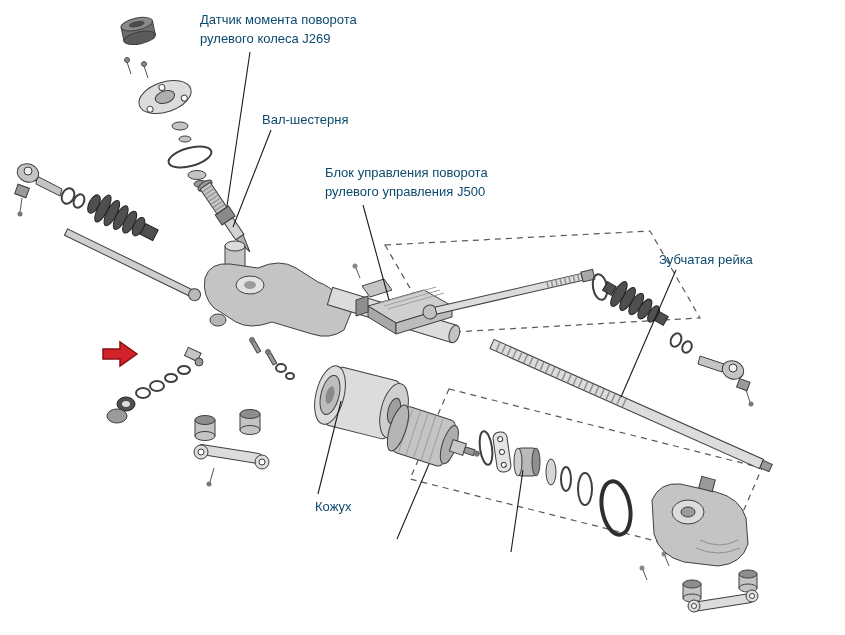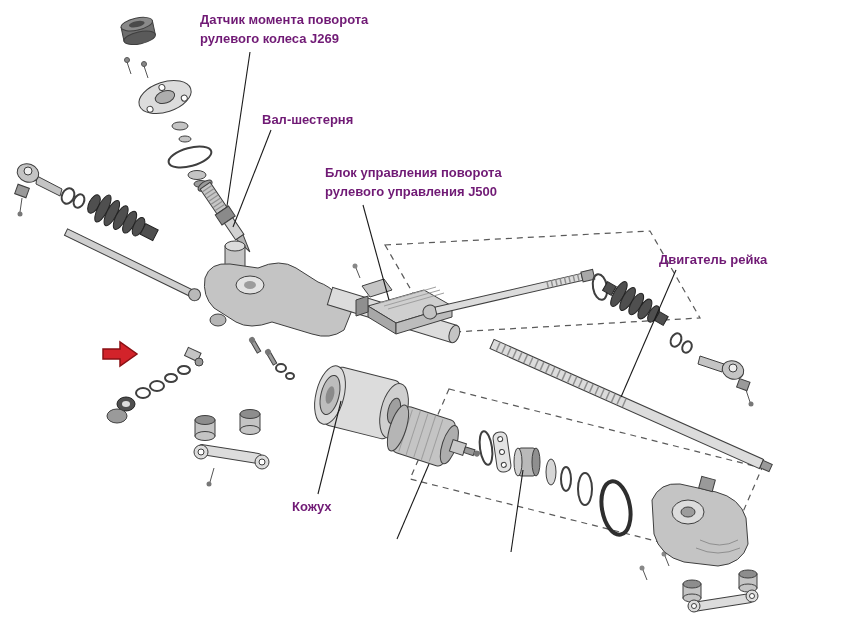--- a/index.html
+++ b/index.html
@@ -8,23 +8,23 @@
     width: 845px;
     height: 635px;
     background: #ffffff;
     overflow: hidden;
     font-family: "Liberation Sans", sans-serif;
   }
   #art { position: absolute; left: 0; top: 0; }
   .label {
     position: absolute;
     font-size: 13px;
-    font-weight: 700;
+    font-weight: 400;
     line-height: 19px;
-    color: #701a75;
+    color: #0c4a6e;
     white-space: pre-line;
   }
   
   .p    { stroke: #3f3f3f; stroke-width: 1; }
   .fl   { fill: #dcdcdc; }
   .fm   { fill: #c4c4c4; }
   .fd   { fill: #9a9a9a; }
   .boot { fill: #4f4f4f; stroke: #222; stroke-width: 1; }
   .ring { fill: none; stroke: #3f3f3f; stroke-width: 2; }
   .leader { stroke: #1a1a1a; stroke-width: 1.1; }
@@ -297,19 +297,19 @@
   </svg>
 
   <div class="label" style="left:200px; top:10px; width:240px;">Датчик момента поворота
 рулевого колеса J269</div>
 
   <div class="label" style="left:262px; top:110px;">Вал-шестерня</div>
 
   <div class="label" style="left:325px; top:163px; width:220px;">Блок управления поворота
 рулевого управления J500</div>
 
-  <div class="label" style="left:659px; top:250px;">Двигатель рейка</div>
-
-  <div class="label" style="left:292px; top:497px;">Кожух</div>
+  <div class="label" style="left:659px; top:250px;">Зубчатая рейка</div>
+
+  <div class="label" style="left:315px; top:497px;">Кожух</div>
 
 
 
 </div>
 
 </body></html>

